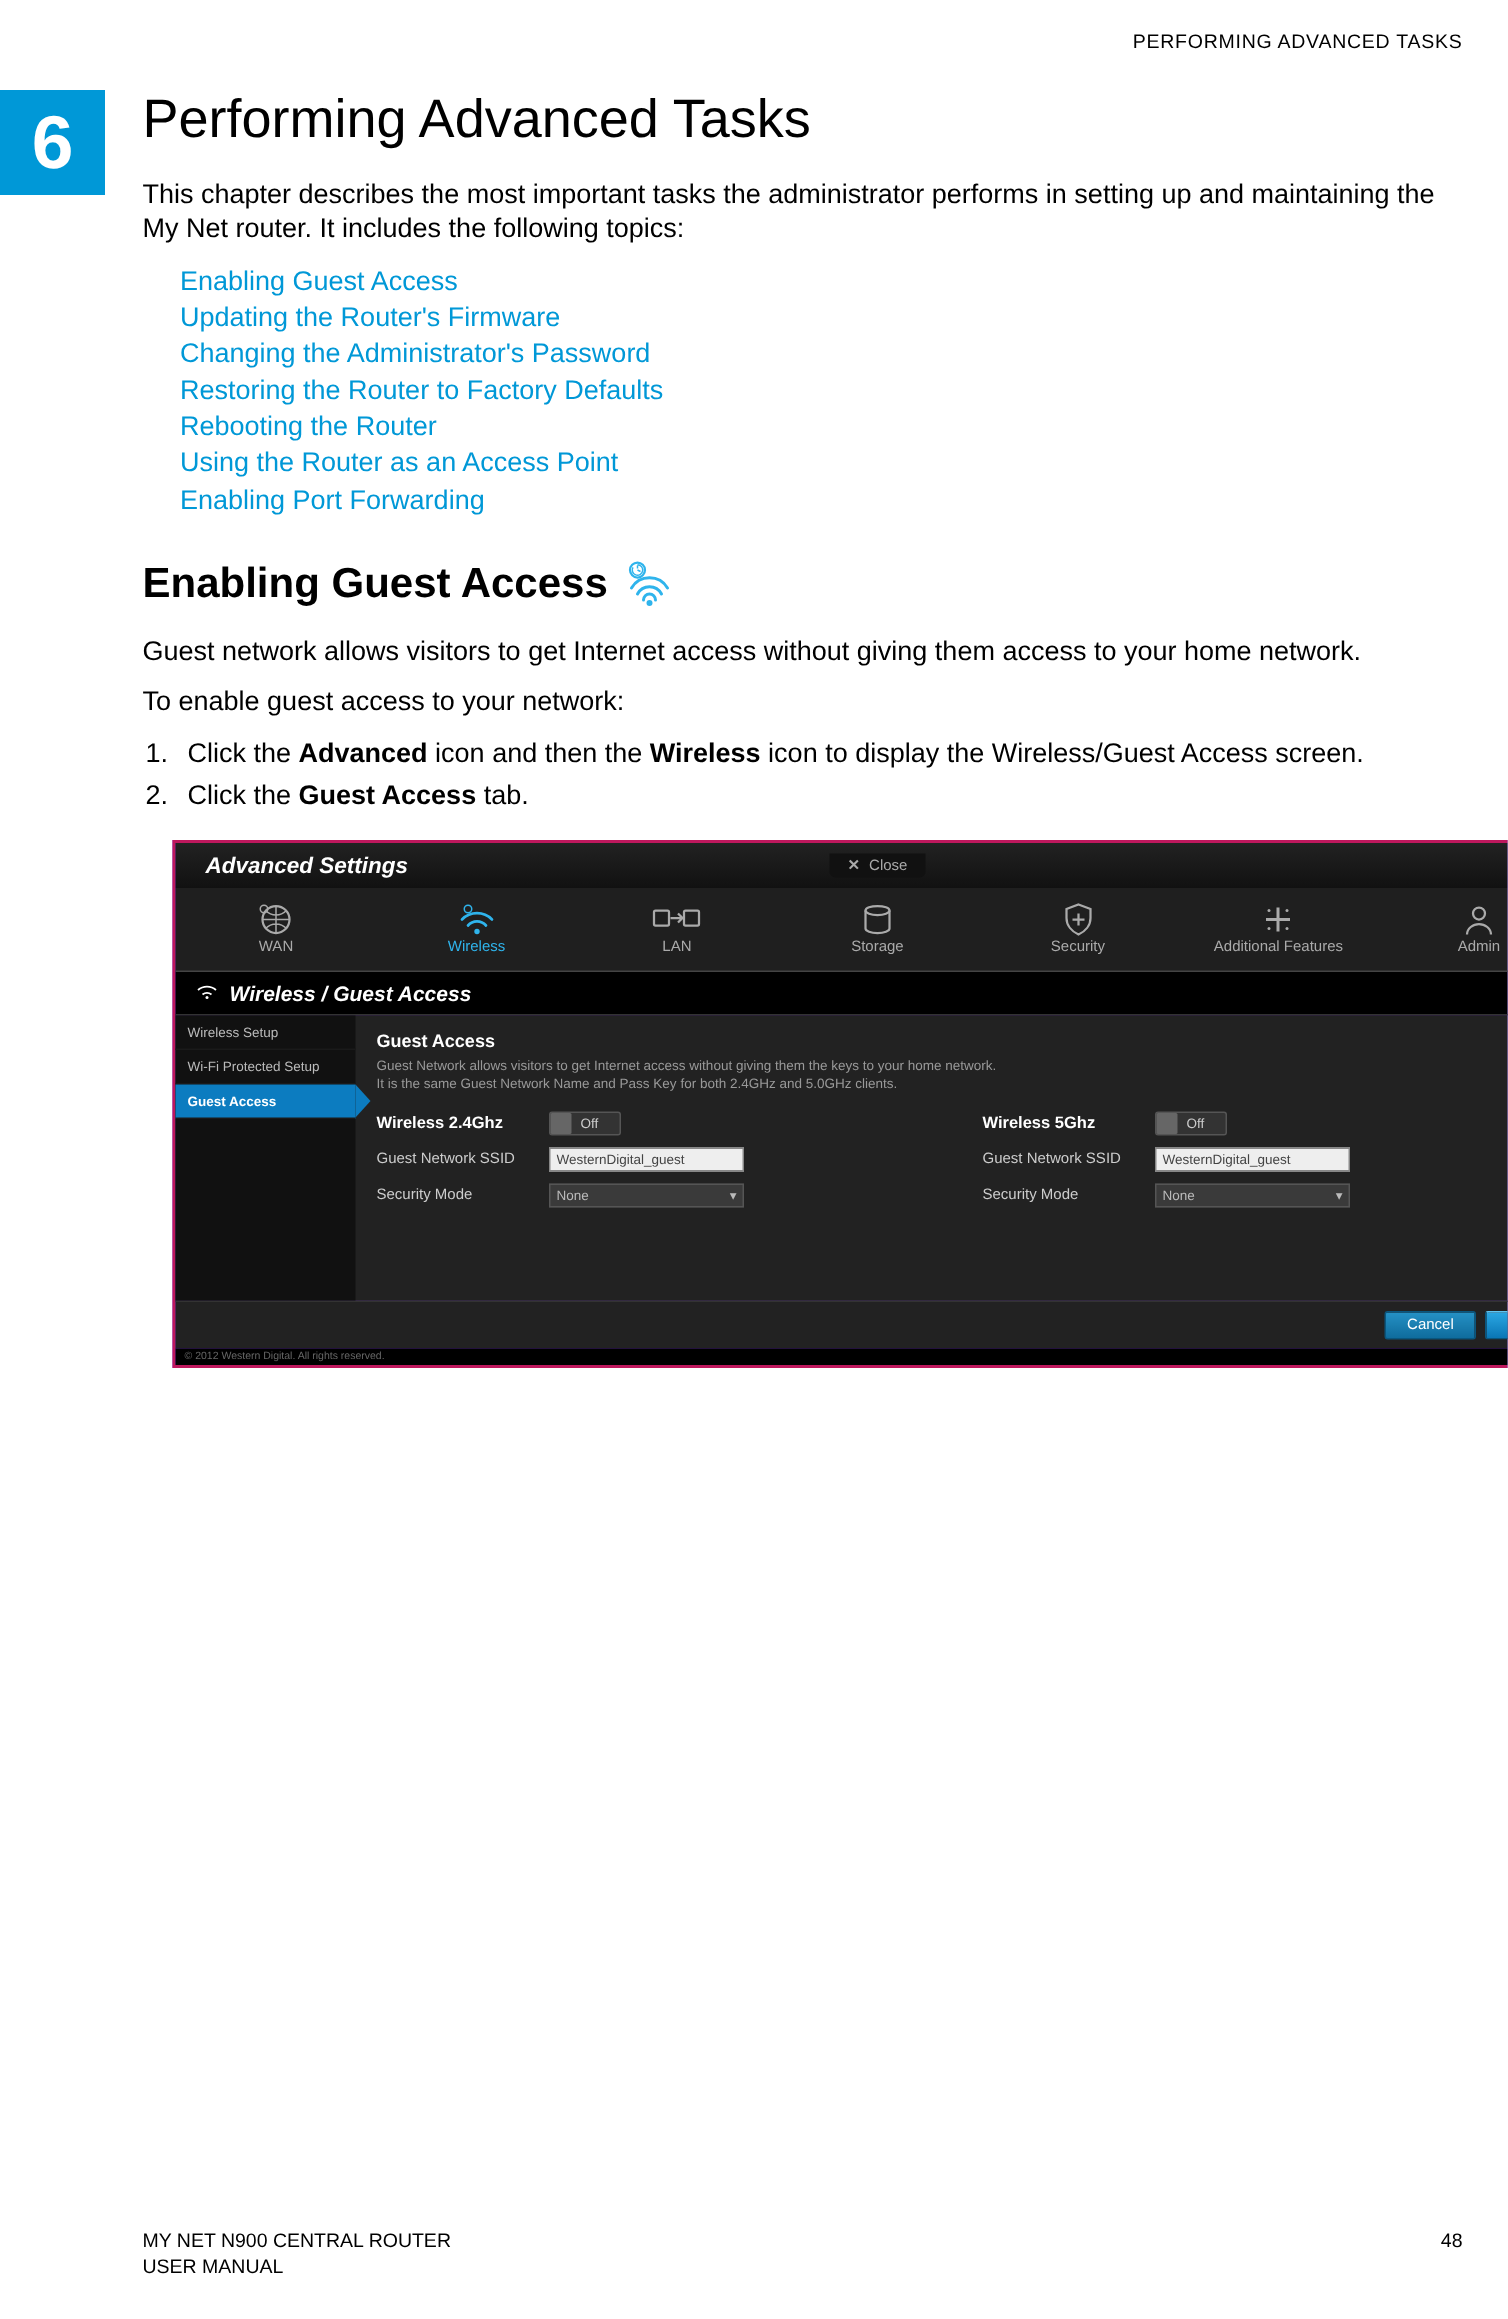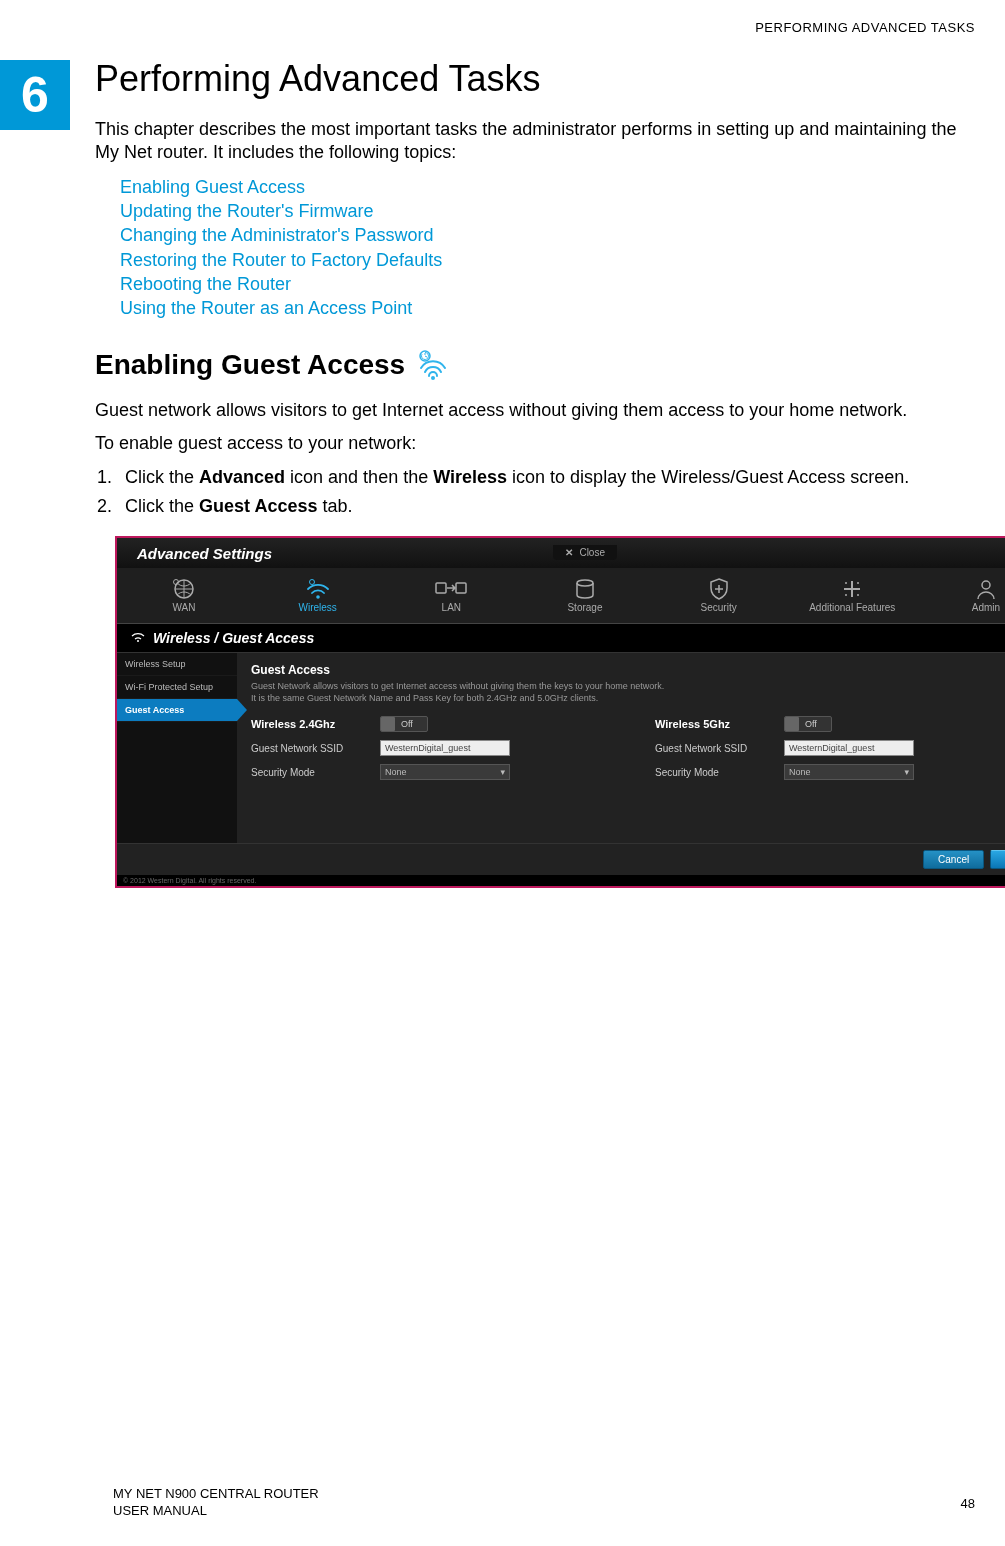--- a/index.html
+++ b/index.html
@@ -206,21 +206,21 @@
   }
   .ss-cols {
     display: flex;
     gap: 20px;
   }
   .ss-col { flex: 1; }
   .ss-row {
     display: flex;
     align-items: center;
     margin-bottom: 8px;
-    gap: 24px;
+    gap: 10px;
   }
   .ss-row .lbl {
     color: #ccc;
     font-size: 10px;
     width: 105px;
     white-space: nowrap;
   }
   .ss-row.head .lbl {
     color: #fff;
     font-weight: bold;
@@ -285,25 +285,25 @@
   .ss-copyright {
     background: #000;
     color: #666;
     font-size: 7px;
     padding: 2px 6px;
   }
 
   .page-footer {
     position: absolute;
     bottom: 26px;
-    left: 113px;
+    left: 95px;
     right: 30px;
     display: flex;
     justify-content: space-between;
-    align-items: center;
+    align-items: flex-start;
     font-size: 13px;
   }
   .page-footer .left { line-height: 1.3; }
 </style>
 </head>
 <body>
 
 <div class="running-header">PERFORMING ADVANCED TASKS</div>
 
 <div class="chapter-number-box">6</div>
@@ -313,20 +313,21 @@
 
   <p class="intro">This chapter describes the most important tasks the administrator performs in setting up and maintaining the My Net router. It includes the following topics:</p>
 
   <ul class="topics">
     <li>Enabling Guest Access</li>
     <li>Updating the Router's Firmware</li>
     <li>Changing the Administrator's Password</li>
     <li>Restoring the Router to Factory Defaults</li>
     <li>Rebooting the Router</li>
     <li>Using the Router as an Access Point</li>
+    <li>Enabling Port Forwarding</li>
   </ul>
 
   <div class="section-heading-row">
     <h2 class="section-heading">Enabling Guest Access</h2>
     <span class="section-icon">
       <svg width="36" height="30" viewBox="0 0 36 30">
         <g fill="none" stroke="#2fb4ec" stroke-width="2" stroke-linecap="round">
           <path d="M6 18 a14 14 0 0 1 24 0"></path>
           <path d="M10 22 a9 9 0 0 1 16 0"></path>
           <path d="M14 26 a4 4 0 0 1 8 0"></path>

